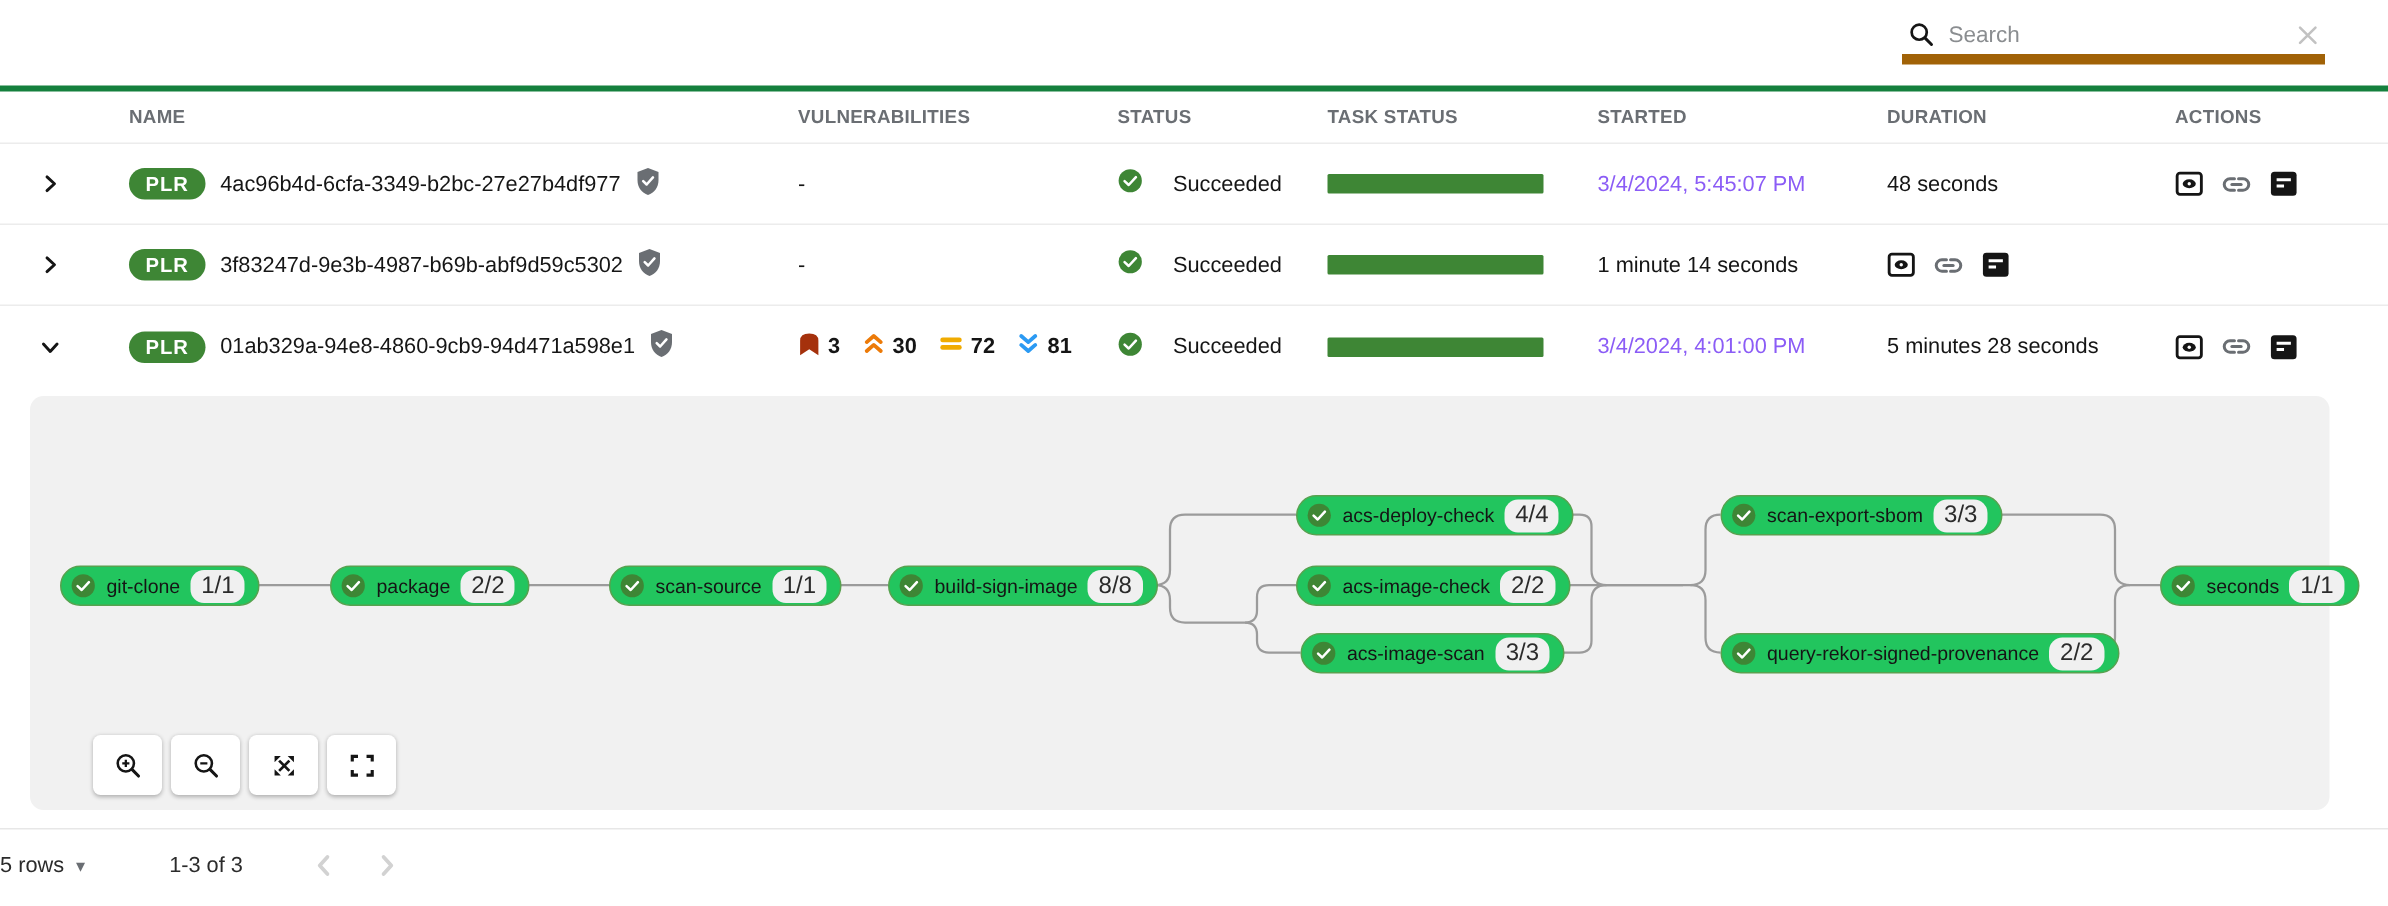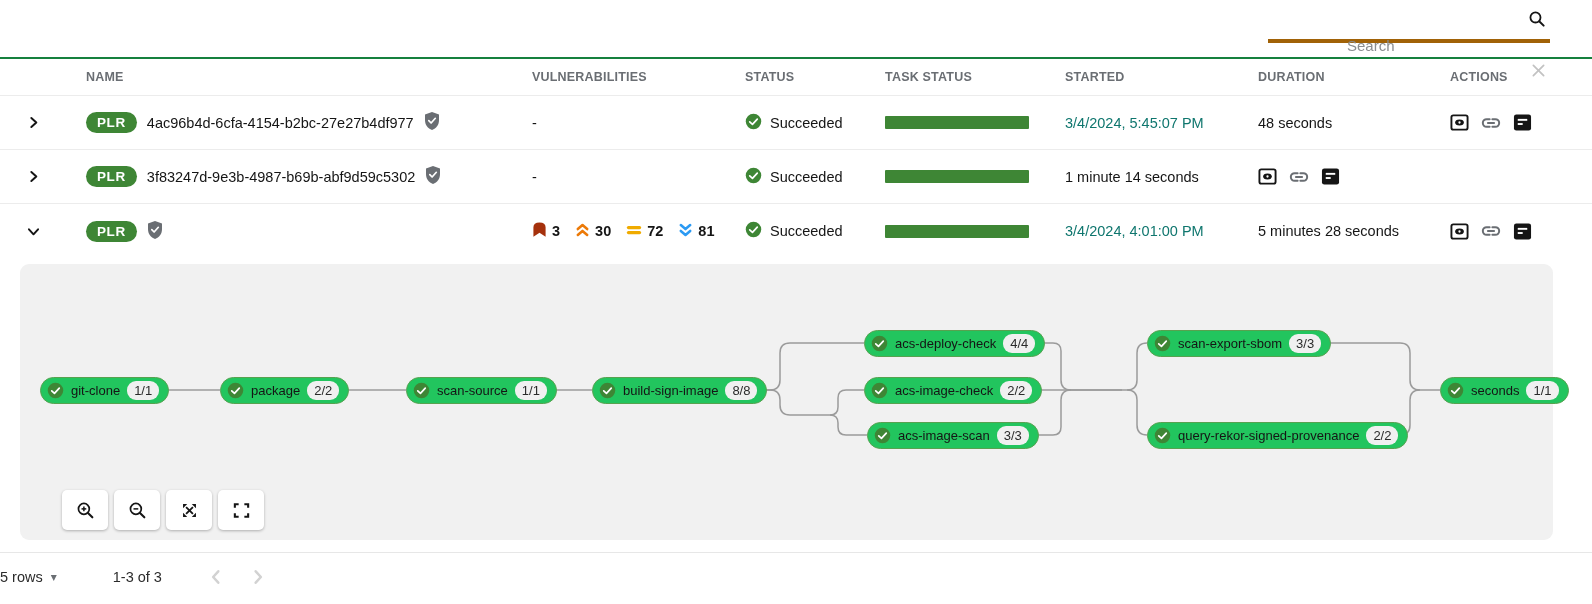--- a/index.html
+++ b/index.html
@@ -2,55 +2,55 @@
 <html><head>
 <meta charset="utf-8">
 <style>
   * { box-sizing: border-box; margin: 0; padding: 0; }
   body { background:#fff; font-family:"Liberation Sans", sans-serif; }
   .app { position:relative; width:1592px; height:604px; background:#fff; color:#151515; overflow:hidden; }
 
   
   .page-title { position:absolute; left:20px; top:10px; font-size:24px; font-weight:700; color:#1b1b1b; }
   .search { position:absolute; right:42px; top:10px; width:282px; height:33px;
-            border-bottom:4px solid #a16207; display:flex; align-items:flex-end; gap:9px; padding:0 4px;flex-direction:column; }
+            border-bottom:7px solid #a16207; display:flex; align-items:center; gap:9px; padding:0 4px; }
   .search input { flex:1; border:none; outline:none; background:transparent; font-size:15px;
                   font-family:"Liberation Sans",sans-serif; color:#151515; }
   .search input::placeholder { color:#8a8d90; }
   .icon-btn { background:none; border:none; cursor:pointer; display:flex; align-items:center; justify-content:center; padding:0; }
 
   
   .grid-cols { display:grid; grid-template-columns:66px 446px 213px 140px 180px 193px 192px auto; align-items:center; }
   .thead { position:absolute; top:57px; left:0; right:0; height:39px;
-           border-top:2px solid #15803d; border-bottom:1px solid #ececec;
+           border-top:4px solid #15803d; border-bottom:1px solid #ececec;
            font-size:12.5px; font-weight:700; color:#6a6e73; letter-spacing:.2px; }
   .thead > div { padding-left:20px; }
   .trow { position:absolute; left:0; right:0; height:54px; font-size:14.5px; }
   .trow.bordered { border-bottom:1px solid #ececec; }
   .cell { display:flex; align-items:center; padding-left:20px; height:100%; }
   .cell.expander { justify-content:center; padding-left:0; }
   .chev-btn { width:30px; height:30px; }
   .name-cell { gap:10px; }
   .badge { background:#3E8635; color:#ffffff; font-weight:700; font-size:13.5px; letter-spacing:.6px;
            padding:3px 11px; border-radius:13px; }
   .run-name { font-size:14.5px; color:#151515; }
   .sev { display:flex; align-items:center; gap:5px; margin-right:15px; font-weight:700; font-size:14.5px; }
-  .status-cell { gap:8px;text-align:center; }
+  .status-cell { gap:20px;text-align:center; }
   .bar { width:144px; height:13px; background:#3E8635; border-radius:1px; }
-  .started { color:#0f766e; }
+  .started { color:#8b5cf6; }
   .actions-cell { gap:12px; }
 
   
   .panel { position:absolute; left:20px; top:264px; width:1533px; height:276px;
            background:#f1f1f1; border-radius:9px; }
   .edges { position:absolute; left:0; top:0; }
   .node { position:absolute; height:27px; background:#22c55e; border:1.5px solid #57a24f; border-radius:14px;
           display:inline-flex; align-items:center; gap:7px; padding:0 9px 0 6px;
           font-size:13px; color:#151515; cursor:pointer; white-space:nowrap; }
-  .node-count { background:#f0f0f0; border-radius:9px; padding:2px 7px; font-size:13px; font-weight:400; color:#2b2b2b; }
+  .node-count { background:#f0f0f0; border-radius:9px; padding:2px 7px; font-size:16px; font-weight:400; color:#2b2b2b; }
   .gtoolbar { position:absolute; left:42px; top:226px; display:flex; gap:6px; }
   .gbtn { width:46px; height:40px; background:#fff; border:none; border-radius:5px;
           box-shadow:0 1px 3px rgba(0,0,0,.28); display:flex; align-items:center; justify-content:center; cursor:pointer; }
 
   
   .footer { position:absolute; left:0; right:0; top:552px; height:49px; border-top:1px solid #e7e7e7;
             display:flex; align-items:center; font-size:14.5px; color:#2b2b2b; }
   .rows-select { display:flex; align-items:center; gap:8px; margin-right:56px; cursor:pointer; }
   .caret { color:#6a6e73; font-size:12px; }
   .range { margin-right:46px; }
@@ -91,21 +91,21 @@
   <div class="trow grid-cols bordered" style="top:96px">
     <div class="cell expander">
       <button class="icon-btn chev-btn">
         <svg width="13" height="13" viewBox="0 0 12 12">
             <path d="M4 1.8 L8.6 6 L4 10.2" fill="none" stroke="#151515" stroke-width="1.8" stroke-linecap="round" stroke-linejoin="round"></path>
           </svg>
       </button>
     </div>
     <div class="cell name-cell">
       <span class="badge">PLR</span>
-      <span class="run-name">4ac96b4d-6cfa-4154-b2bc-27e27b4df977</span>
+      <span class="run-name">4ac96b4d-6cfa-3349-b2bc-27e27b4df977</span>
       <span>
         <svg width="16" height="18" viewBox="0 0 16 18">
             <path d="M8 0 L15 2.6 V8 C15 13 12.2 16.4 8 18 C3.8 16.4 1 13 1 8 V2.6 Z" fill="#6a6e73"></path>
             <path d="M4.8 8.7 L7.1 11 L11.3 6.3" stroke="#fff" stroke-width="1.7" fill="none" stroke-linecap="round" stroke-linejoin="round"></path>
           </svg>
       </span>
     </div>
     <div class="cell">-</div>
     <div class="cell status-cell">
       <span>
@@ -210,20 +210,21 @@
   <div class="trow grid-cols" style="top:204px">
     <div class="cell expander">
       <button class="icon-btn chev-btn">
         <svg width="13" height="13" viewBox="0 0 12 12">
             <path d="M1.8 4 L6 8.6 L10.2 4" fill="none" stroke="#151515" stroke-width="1.8" stroke-linecap="round" stroke-linejoin="round"></path>
           </svg>
       </button>
     </div>
     <div class="cell name-cell">
       <span class="badge">PLR</span>
+      <span class="run-name">01ab329a-94e8-4860-9cb9-94d471a598e1</span>
       <span>
         <svg width="16" height="18" viewBox="0 0 16 18">
             <path d="M8 0 L15 2.6 V8 C15 13 12.2 16.4 8 18 C3.8 16.4 1 13 1 8 V2.6 Z" fill="#6a6e73"></path>
             <path d="M4.8 8.7 L7.1 11 L11.3 6.3" stroke="#fff" stroke-width="1.7" fill="none" stroke-linecap="round" stroke-linejoin="round"></path>
           </svg>
       </span>
     </div>
     <div class="cell">
       <span class="sev">
         <span>

